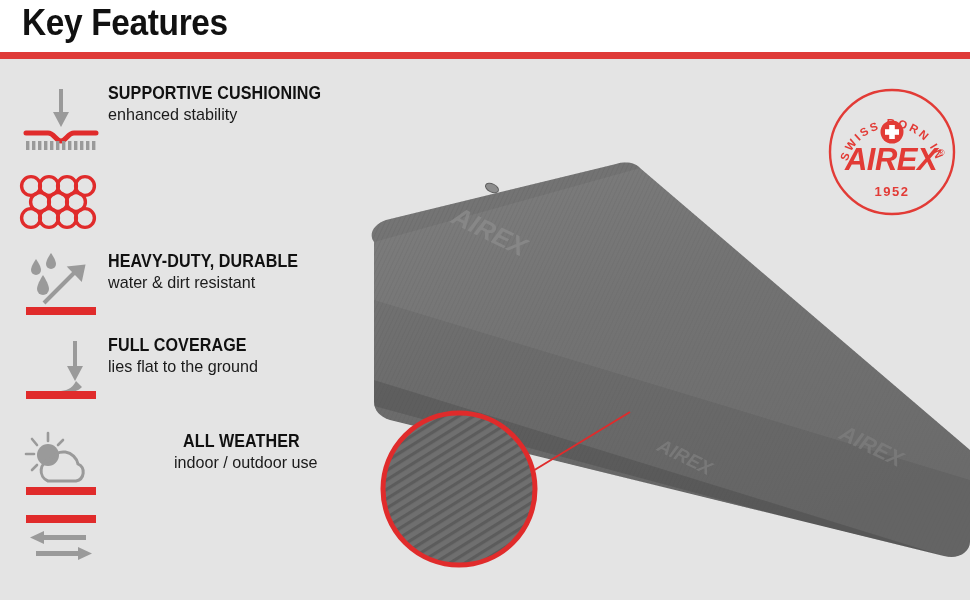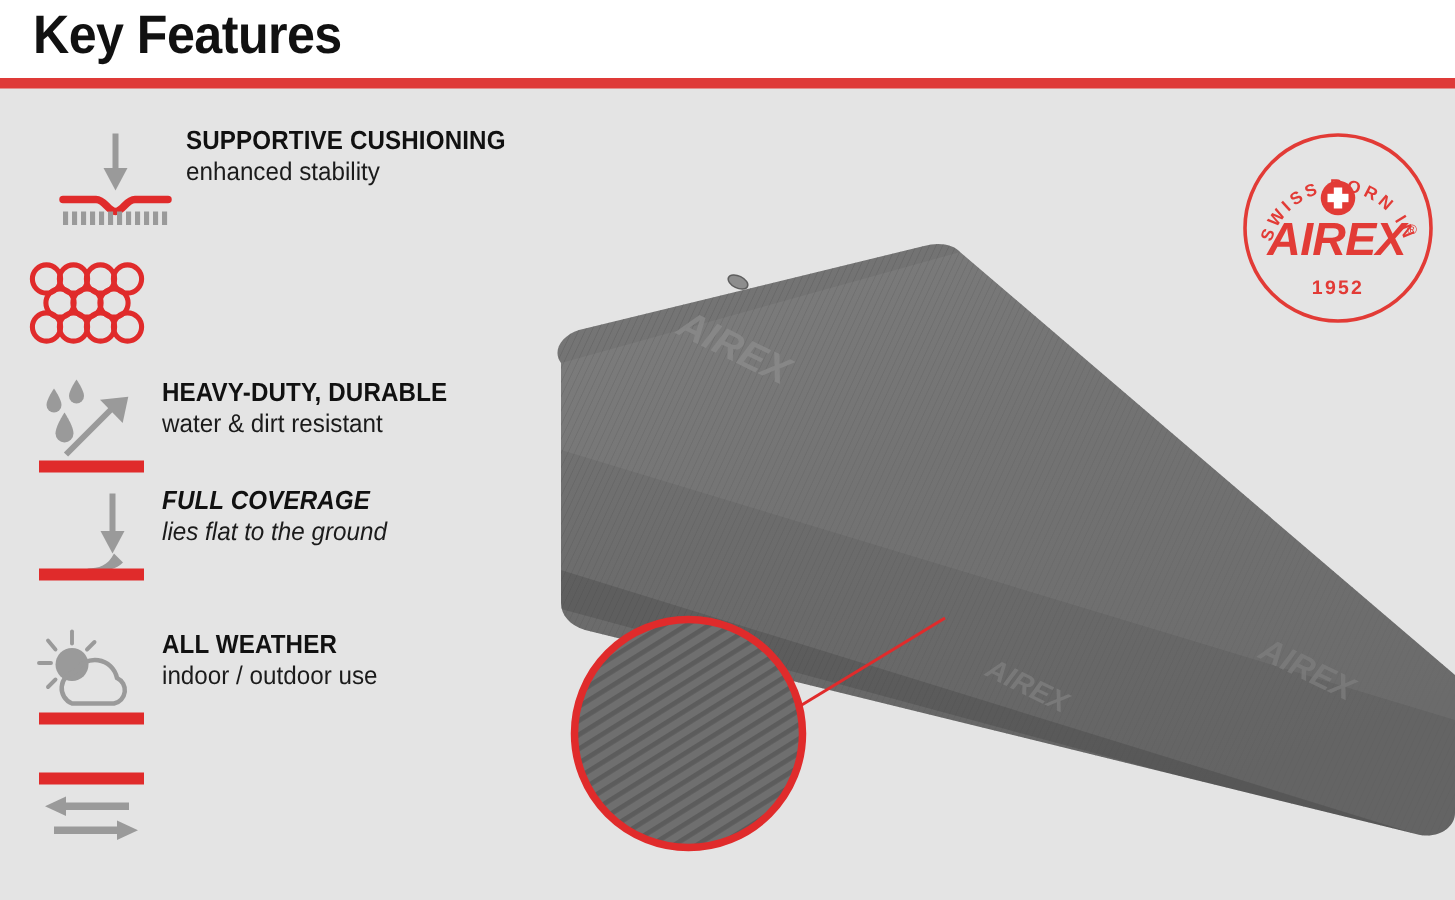--- a/index.html
+++ b/index.html
@@ -67,21 +67,21 @@
 
 <div class="page">
 
   <div class="header">
     <div class="header-title">Key Features</div>
   </div>
   <div class="header-rule"></div>
 
   <div class="features">
 
-    <div class="feature-row" style="top:24px;margin-left:16px;">
+    <div class="feature-row" style="top:24px;">
       <div class="feature-icon">
         <svg width="86" height="72" viewBox="0 0 86 72">
           <g stroke="#9a9a9a" fill="none">
             <line x1="43" y1="6" x2="43" y2="32" stroke-width="4"></line>
           </g>
           <polygon points="43,44 35,29 51,29" fill="#9a9a9a"></polygon>
           <path d="M8,50 C20,50 24,50 30,50 C36,50 38,58 43,58 C48,58 50,50 56,50 C62,50 68,50 78,50" stroke="#e02b2b" stroke-width="5" fill="none" stroke-linecap="round"></path>
           <g fill="#9a9a9a">
             <rect x="8" y="58" width="3.4" height="9"></rect>
               <rect x="14" y="58" width="3.4" height="9"></rect>
@@ -136,36 +136,36 @@
           <polygon points="66,12 66,30 48,18" fill="#9a9a9a" transform="rotate(12 60 20)"></polygon>
           <rect x="8" y="56" width="70" height="8" fill="#e02b2b"></rect>
         </svg>
       </div>
       <div class="feature-text">
         <div class="feature-title">HEAVY-DUTY, DURABLE</div>
         <div class="feature-sub">water &amp; dirt resistant</div>
       </div>
     </div>
 
-    <div class="feature-row" style="top:264px;font-style:italic;">
+    <div class="feature-row" style="top:276px;">
       <div class="feature-icon">
         <svg width="86" height="72" viewBox="0 0 86 72">
           <line x1="57" y1="6" x2="57" y2="34" stroke="#9a9a9a" stroke-width="4"></line>
           <polygon points="57,46 49,31 65,31" fill="#9a9a9a"></polygon>
           <path d="M40,56 C48,56 54,54 58,46 L64,52 C58,58 52,57 44,57 Z" fill="#9a9a9a"></path>
           <rect x="8" y="56" width="70" height="8" fill="#e02b2b"></rect>
         </svg>
       </div>
       <div class="feature-text">
         <div class="feature-title">FULL COVERAGE</div>
         <div class="feature-sub">lies flat to the ground</div>
       </div>
     </div>
 
-    <div class="feature-row" style="top:360px;">
+    <div class="feature-row" style="top:372px;text-align:center;">
       <div class="feature-icon">
         <svg width="86" height="72" viewBox="0 0 86 72">
           <g stroke="#9a9a9a" stroke-width="2.6" stroke-linecap="round">
             <line x1="30" y1="2" x2="30" y2="10"></line>
             <line x1="14" y1="8" x2="19" y2="14"></line>
             <line x1="8" y1="23" x2="16" y2="23"></line>
             <line x1="14" y1="39" x2="19" y2="34"></line>
             <line x1="45" y1="9" x2="40" y2="14"></line>
           </g>
           <circle cx="30" cy="24" r="11" fill="#9a9a9a"></circle>

